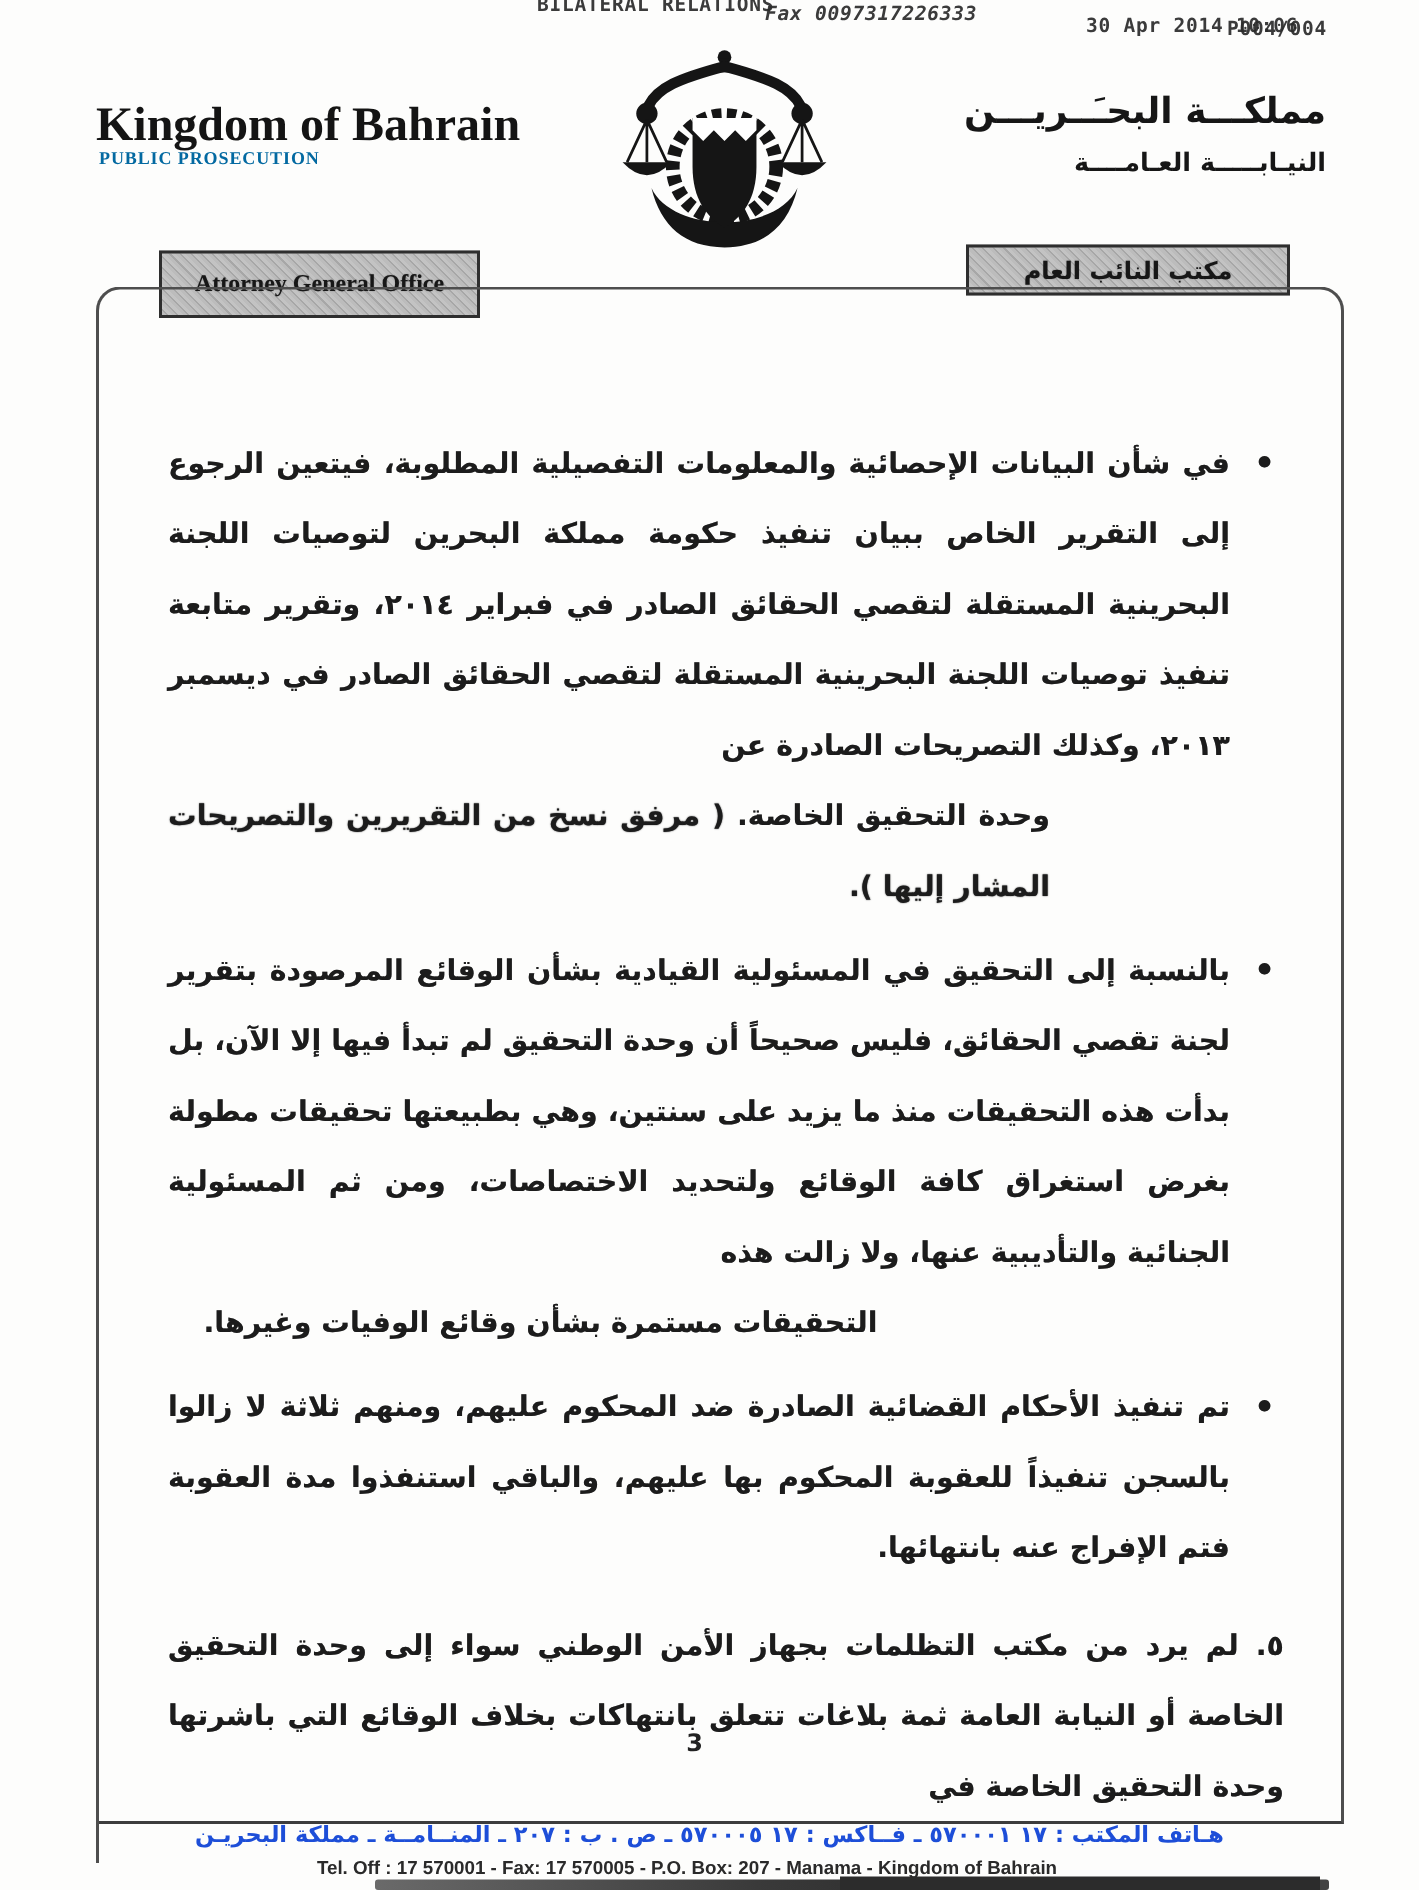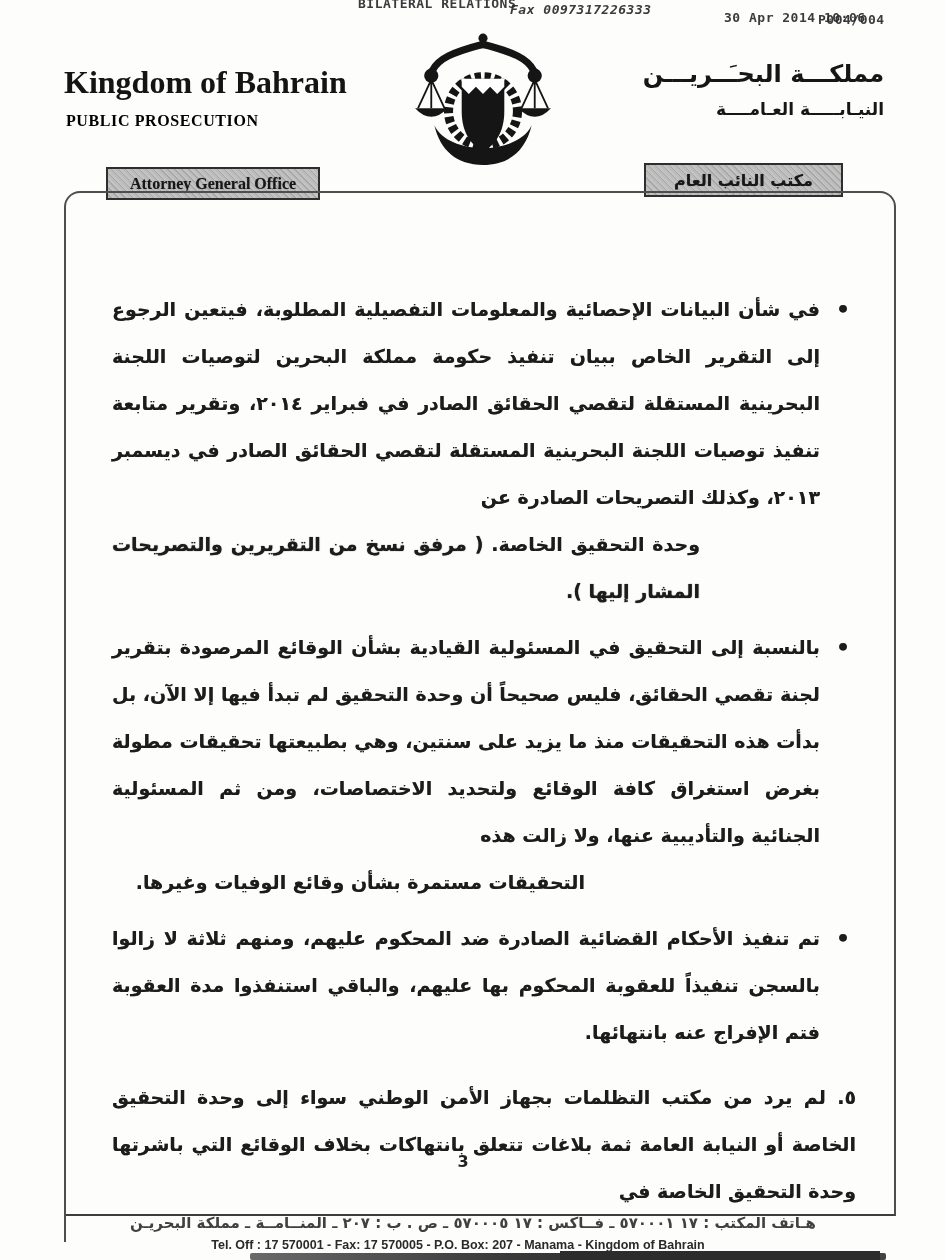--- a/index.html
+++ b/index.html
@@ -10,39 +10,39 @@
   }
   
   .faxline{
     position:absolute; font-family:"DejaVu Sans Mono", monospace;
     font-weight:bold; font-size:13px; color:#2b2b2b; white-space:nowrap;
     letter-spacing:0.5px; opacity:.92;
   }
   
   .kb-title{position:absolute; left:64px; top:64px;
     font-family:"Liberation Serif", serif; font-weight:bold; font-size:32px; color:#141414;}
-  .kb-sub{position:absolute; left:66px; top:112px;
-    font-family:"Liberation Serif", serif; font-weight:bold; font-size:16px;
-    letter-spacing:0.6px; color:#000000;}
+  .kb-sub{position:absolute; left:66px; top:98px;
+    font-family:"Liberation Serif", serif; font-weight:bold; font-size:12px;
+    letter-spacing:0.6px; color:#0369a1;}
   .ar-head{position:absolute; right:62px; top:56px; direction:rtl; text-align:right;
     font-weight:bold; color:#161616;}
   .ar-head .l1{font-size:24px; line-height:36px;}
   .ar-head .l2{font-size:17px; line-height:34px;}
   .emblem{position:absolute; left:412px; top:30px;}
   
   .office-box{
     position:absolute; box-sizing:border-box; border:2px solid #2e2e2e;
     background:#b5b5b5;
     background-image:repeating-linear-gradient(45deg,#bcbcbc 0 2px,#a7a7a7 2px 3px,#c3c3c3 3px 5px);
     display:flex; align-items:center; justify-content:center;
     color:#171717; font-weight:bold; text-shadow:0 0 1px rgba(0,0,0,.35);
   }
-  .office-en{left:106px; top:167px; width:214px; height:33px;
+  .office-en{left:106px; top:167px; width:214px; height:45px;
     font-family:"Liberation Serif", serif; font-size:16px;}
-  .office-ar{left:644px; top:163px; width:199px; height:34px;
+  .office-ar{left:644px; top:163px; width:216px; height:34px;
     direction:rtl; font-size:16px;}
   
   .frame{
     position:absolute; left:64px; top:191px; width:828px; height:1021px;
     border:2px solid #4e4e4e; border-radius:16px 16px 0 0;
     border-bottom-color:#3d3d3d;
   }
   .frame-stub{position:absolute; left:64px; top:1212px; width:2px; height:30px; background:#4e4e4e;}
   
   .body-text{
@@ -59,21 +59,21 @@
   }
   .tail{display:block;}
   .tail.t1{margin-right:120px;}
   .tail.t3{margin-right:235px;}
   .emph{font-weight:bold; text-shadow:0 0 1px rgba(0,0,0,.8);}
   .item5{margin-top:18px;}
   
   .pagenum{position:absolute; left:0; right:20px; top:1152px; text-align:center;
     font-size:16px; font-weight:bold; color:#222;}
   .footer-ar{position:absolute; left:0; right:0; top:1214px; text-align:center;
-    direction:rtl; font-size:15px; font-weight:bold; color:#404040;}
+    direction:rtl; font-size:15px; font-weight:bold; color:#1d4ed8;}
   .footer-en{position:absolute; left:0; right:30px; top:1238px; text-align:center;
     font-family:"Liberation Sans", sans-serif; font-size:12.5px; font-weight:bold; color:#2a2a2a;}
   .smudge{position:absolute; top:1253px; left:250px; width:636px; height:7px;
     background:linear-gradient(90deg,#6a6a6a,#3a3a3a 40%,#222 75%,#444);
     filter:blur(.4px); border-radius:2px;}
   .smudge2{position:absolute; top:1251px; left:560px; width:320px; height:9px;
     background:#2c2c2c; filter:blur(.5px);}
 </style>
 </head>
 <body>

